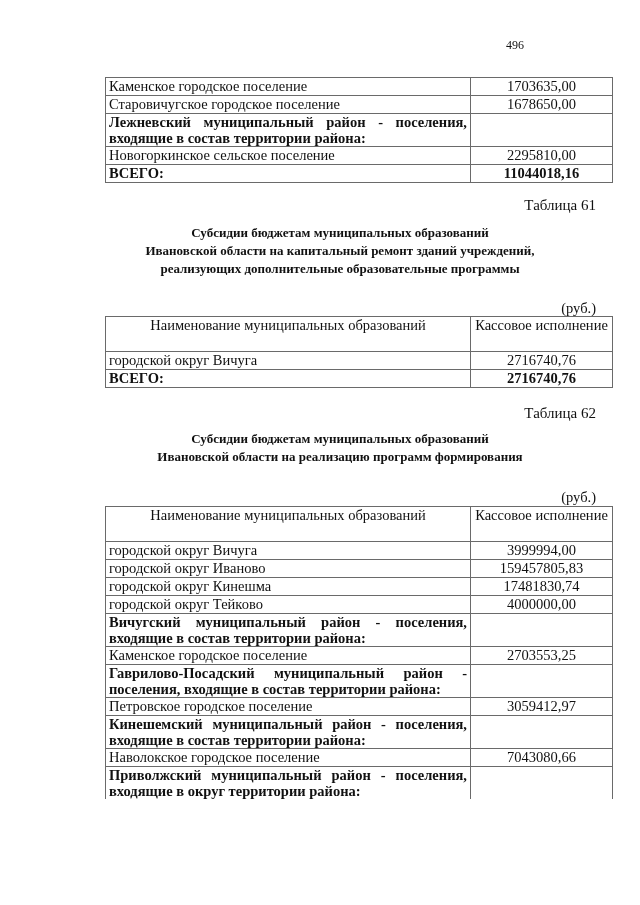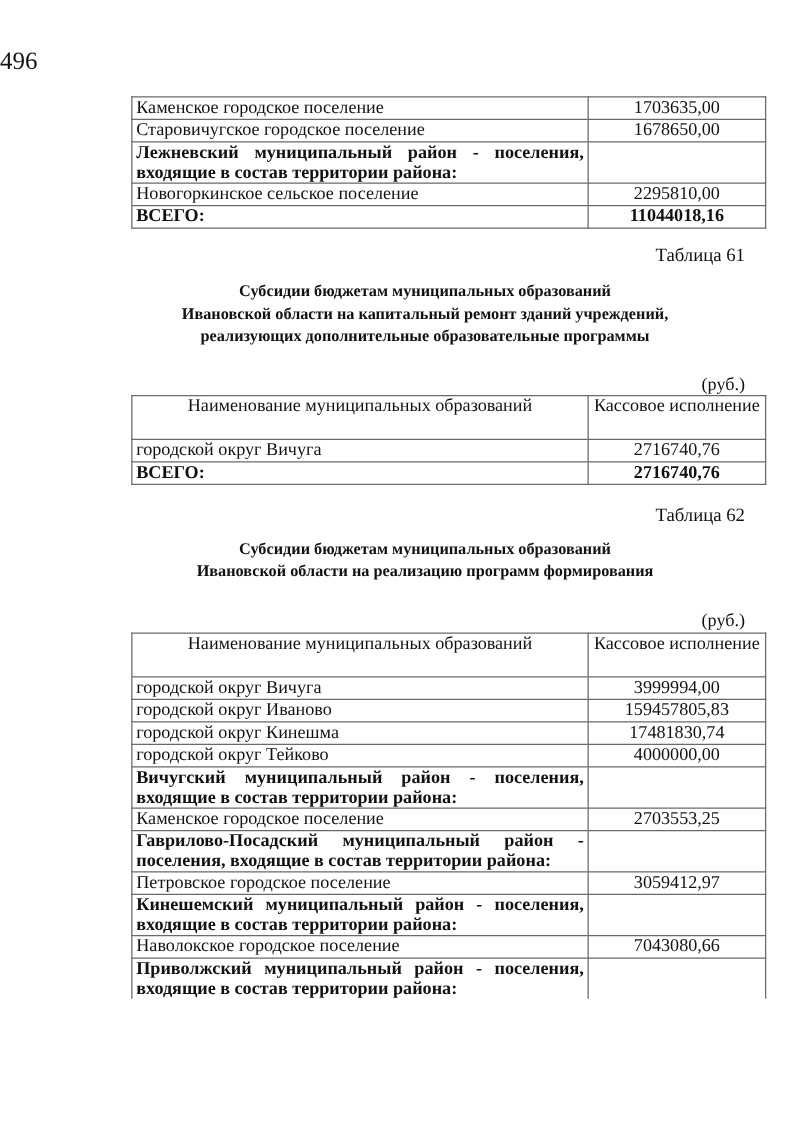--- a/index.html
+++ b/index.html
@@ -3,21 +3,21 @@
   <meta charset="utf-8">
   <style>
     html, body { margin: 0; padding: 0; background: #ffffff; }
     body {
       width: 640px; height: 905px; position: relative; overflow: hidden;
       font-family: "Liberation Serif", "DejaVu Serif", serif;
       color: #111111;
     }
     .page-number {
       position: absolute; top: 38px; left: 0; width: 524px;
-      text-align: left; font-size: 20px;
+      text-align: right; font-size: 12px;
     }
     table.doc {
       position: absolute; left: 89px; width: 508px;
       border-collapse: collapse; font-size: 14.5px; line-height: 16px; margin-left: 16px;
     }
     table.doc td {
       border: 1px solid #6a6a6a; padding: 0 3px; vertical-align: top;
     }
     table.doc td.name { width: 358px; text-align: left; }
     table.doc td.val { text-align: center; }
@@ -137,17 +137,17 @@
       </tr>
       <tr class="row bold">
         <td class="name just">Кинешемский муниципальный район - поселения, входящие в состав территории района:</td>
         <td class="val"></td>
       </tr>
       <tr class="row">
         <td class="name">Наволокское городское поселение</td>
         <td class="val">7043080,66</td>
       </tr>
       <tr class="row bold">
-        <td class="name just">Приволжский муниципальный район - поселения, входящие в состав территории района:</td>
+        <td class="name just">Приволжский муниципальный район - поселения, входящие в округ территории района:</td>
         <td class="val"></td>
       </tr>
     </tbody>
 </table>
 
 </body></html>

